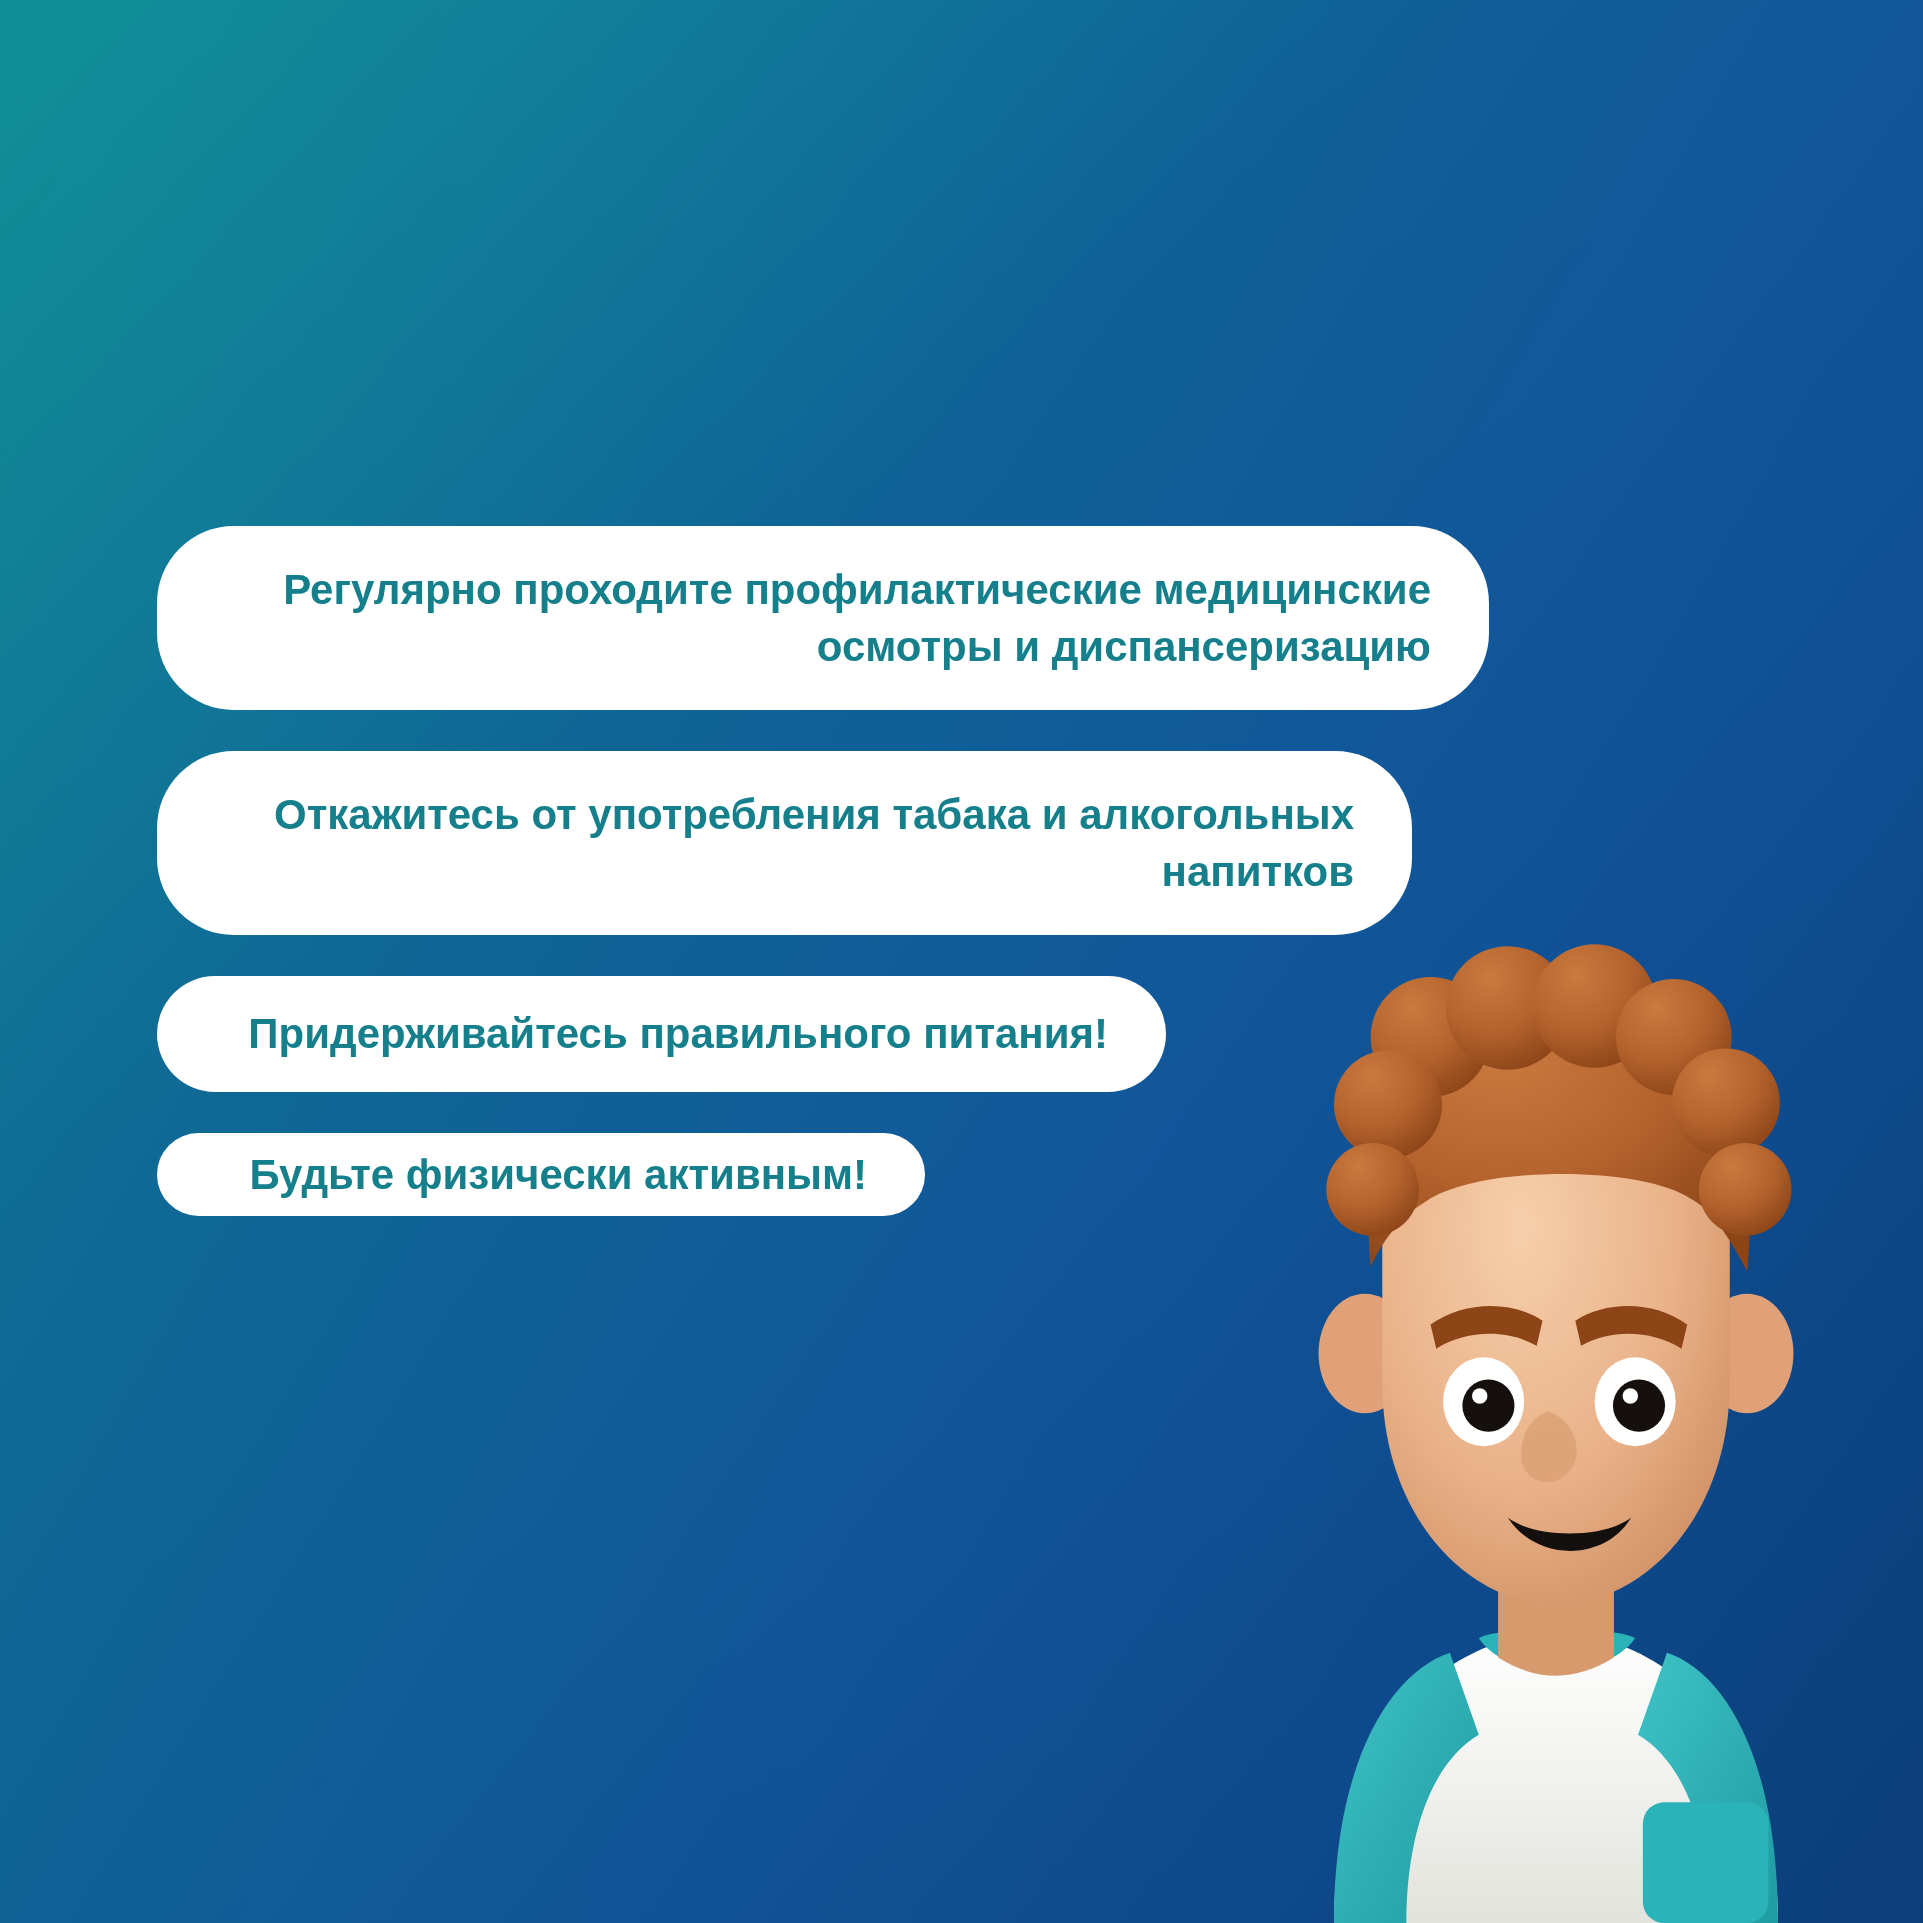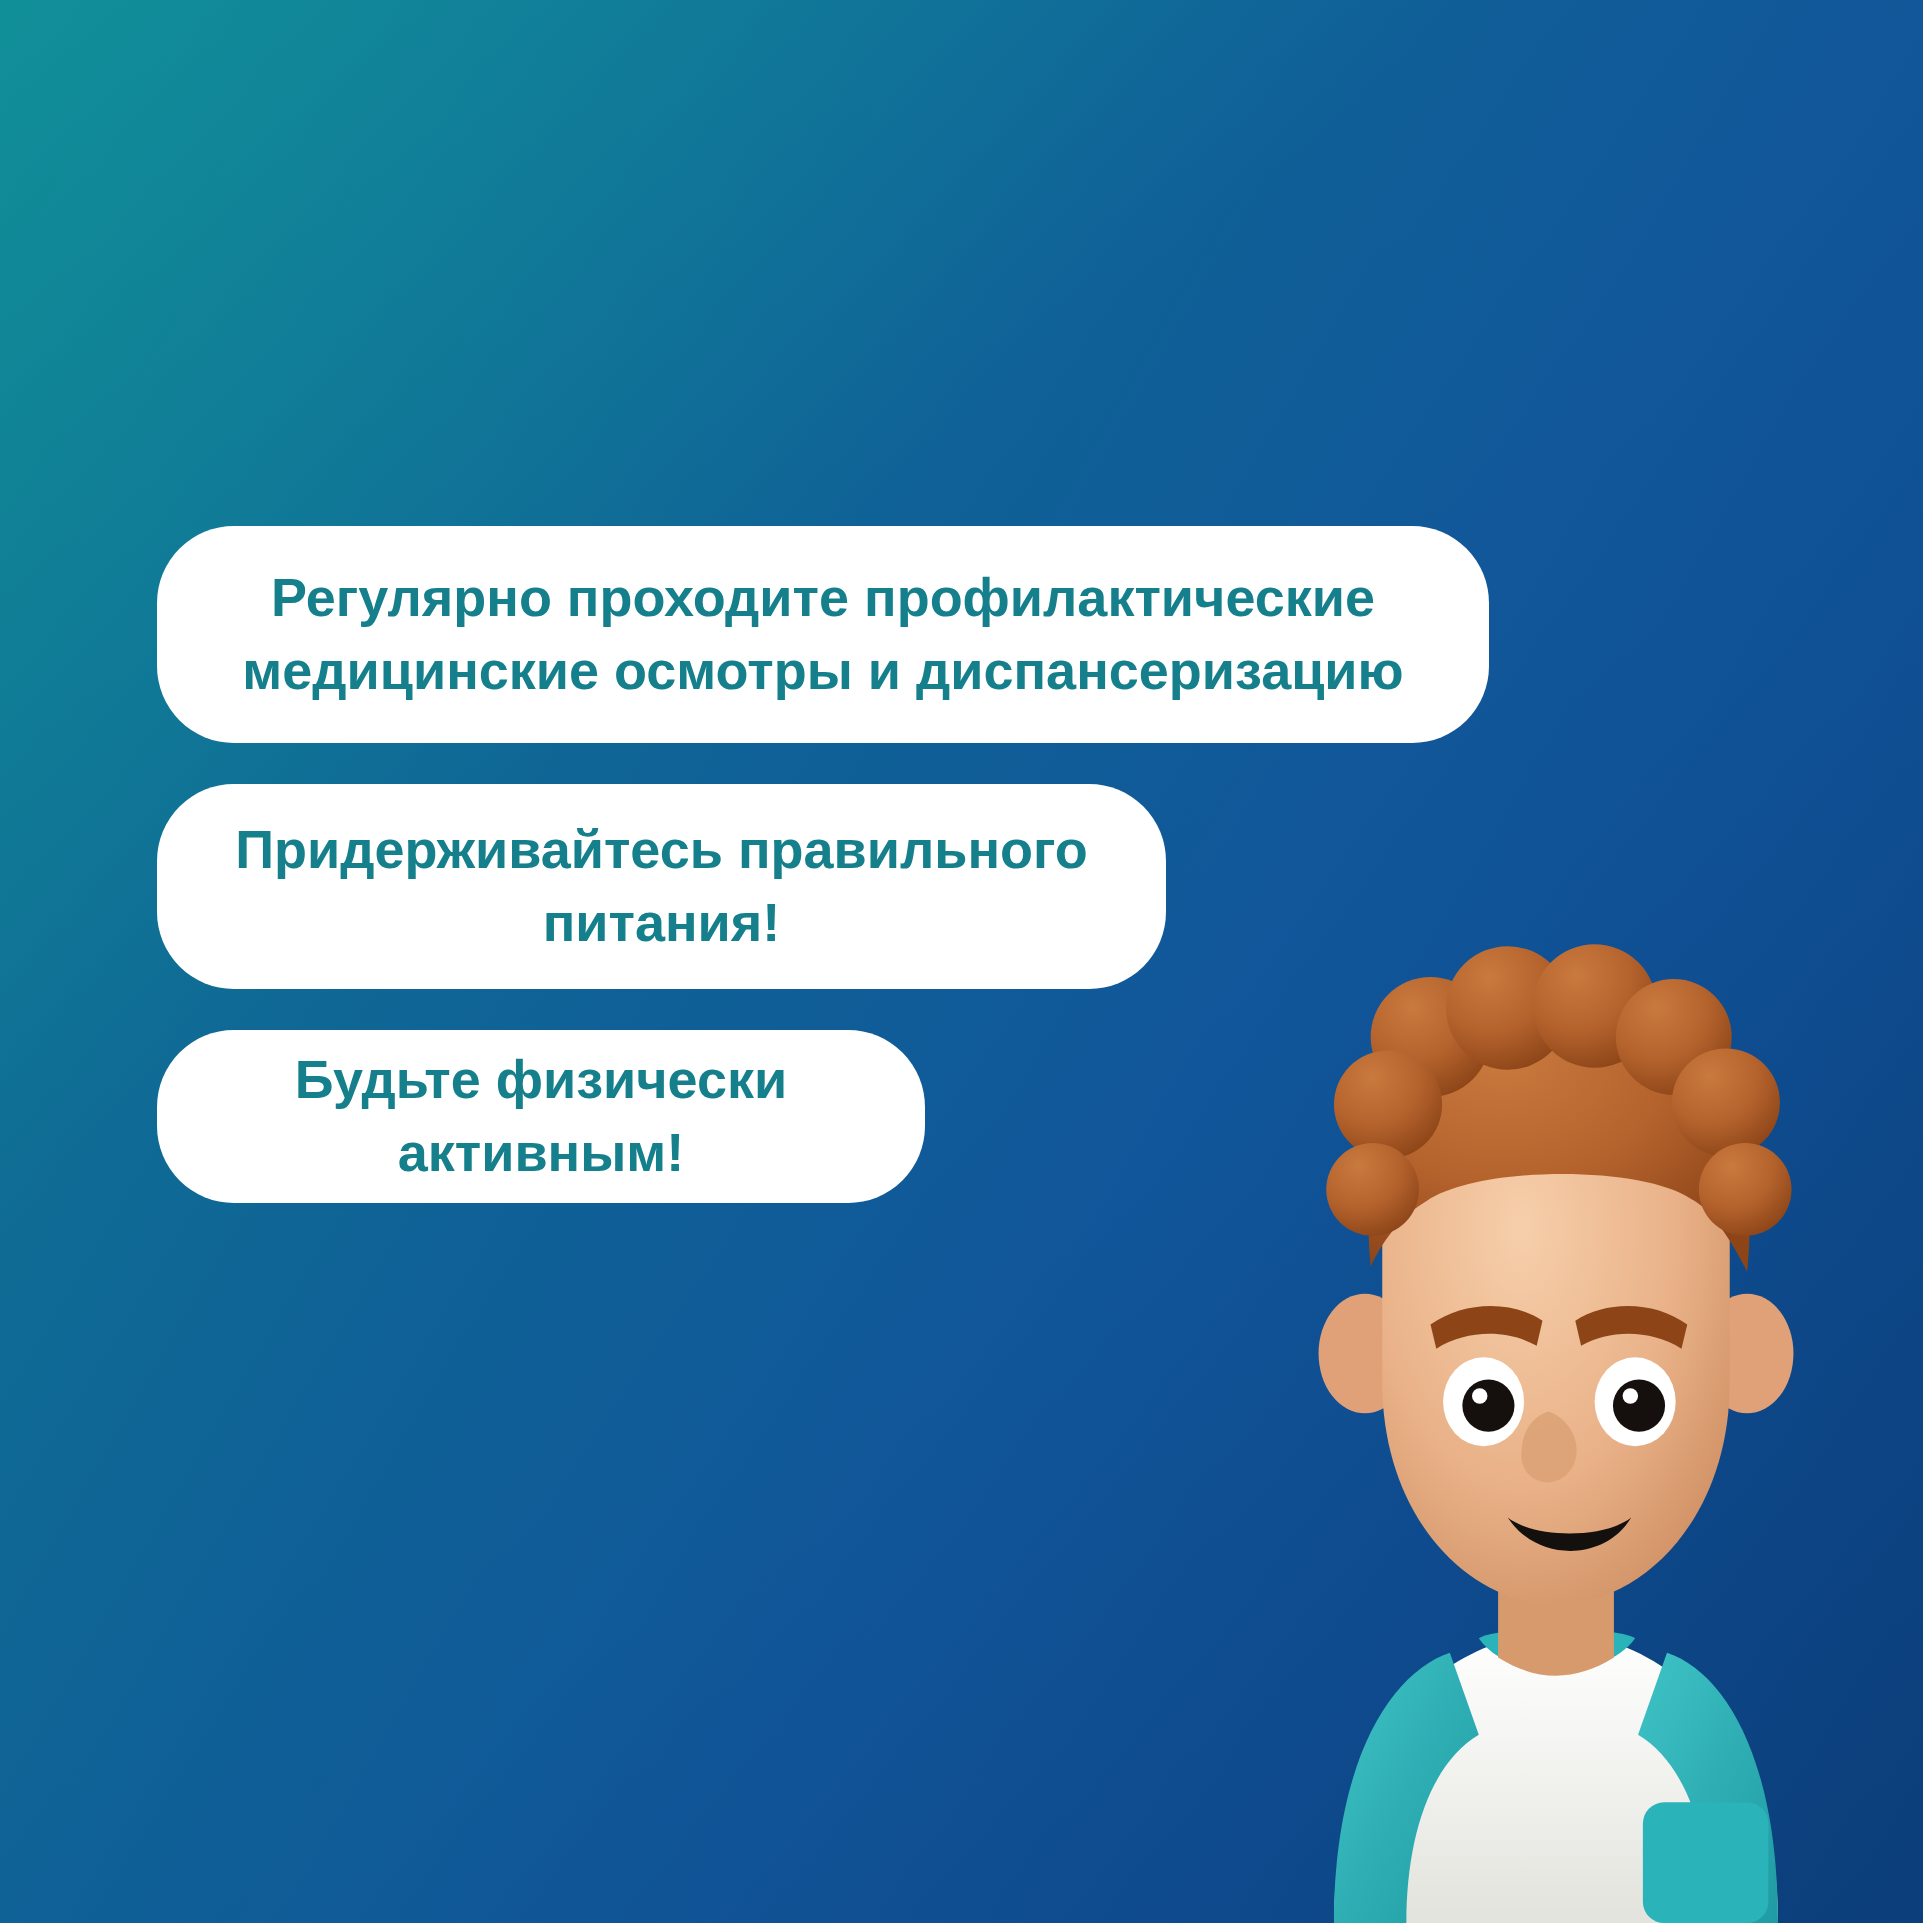--- a/index.html
+++ b/index.html
@@ -47,24 +47,24 @@
     top: 526px;
     left: 0;
     width: 100%;
     z-index: 4;
   }
 
   .pill {
     background: #ffffff;
     border-radius: 77px;
     color: #15808c;
-    font-size: 54px;
+    font-size: 42px;
     font-weight: bold;
     line-height: 1.36;
-    text-align: center;
+    text-align: right;
     padding: 35px 58px;
     box-sizing: border-box;
     margin-bottom: 41px;
   }
 
   .pill-1 { margin-left: 157px; width: 1332px; }
   .pill-2 { margin-left: 157px; width: 1255px; }
   .pill-3 { margin-left: 157px; width: 1299px; }
   .pill-4 { margin-left: 157px; width: 1009px; padding: 29px 58px; }
   .pill-5 { margin-left: 157px; width: 768px;  padding: 13px 58px; }
@@ -83,20 +83,21 @@
 </head>
 <body>
 
 <div class="poster">
 
 
   <div class="tips">
 
     <div class="pill pill-1">Регулярно проходите профилактические медицинские осмотры и диспансеризацию</div>
 
+    <div class="pill pill-2">Откажитесь от употребления табака и алкогольных напитков</div>
 
 
     <div class="pill pill-4">Придерживайтесь правильного питания!</div>
 
     <div class="pill pill-5">Будьте физически активным!</div>
 
   </div>
 
   <div class="character">
     <svg viewBox="0 0 760 1180" xmlns="http://www.w3.org/2000/svg" aria-hidden="true">

